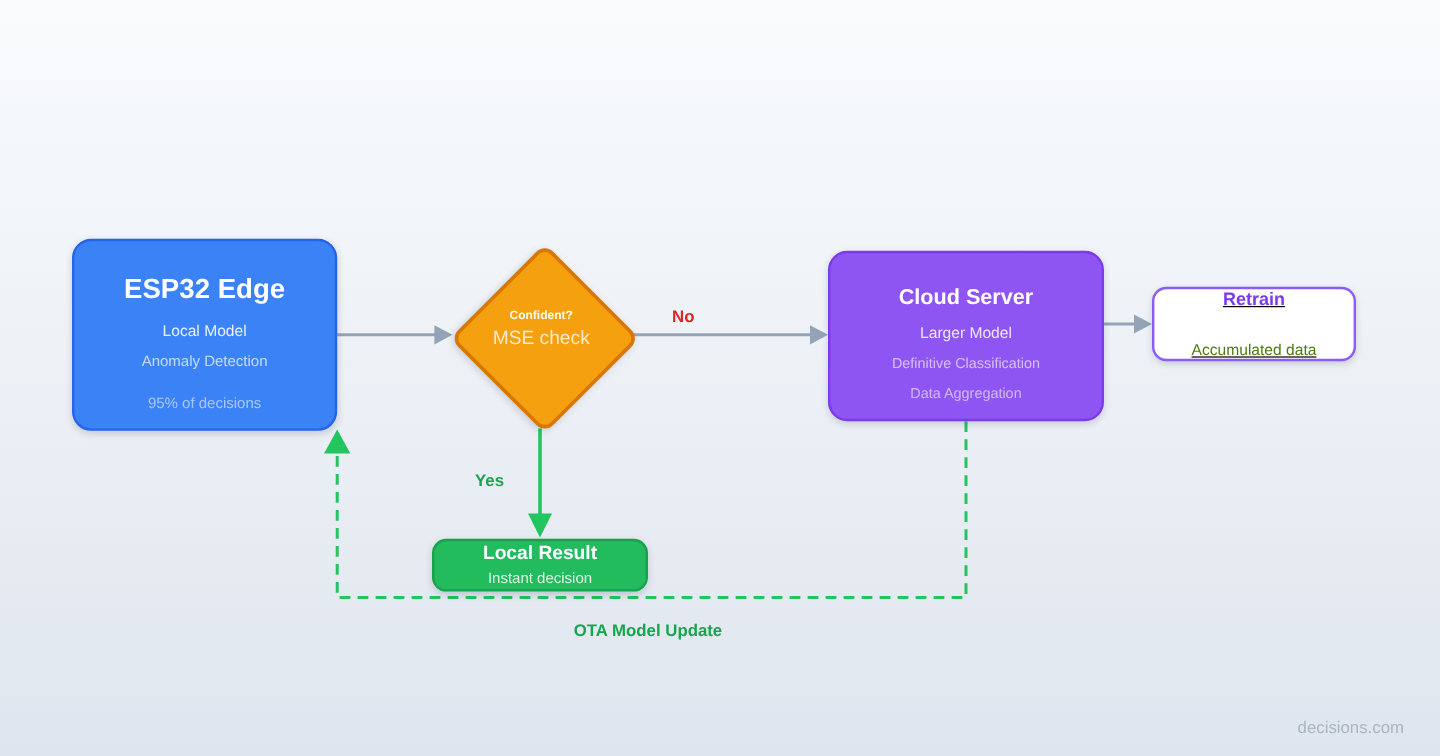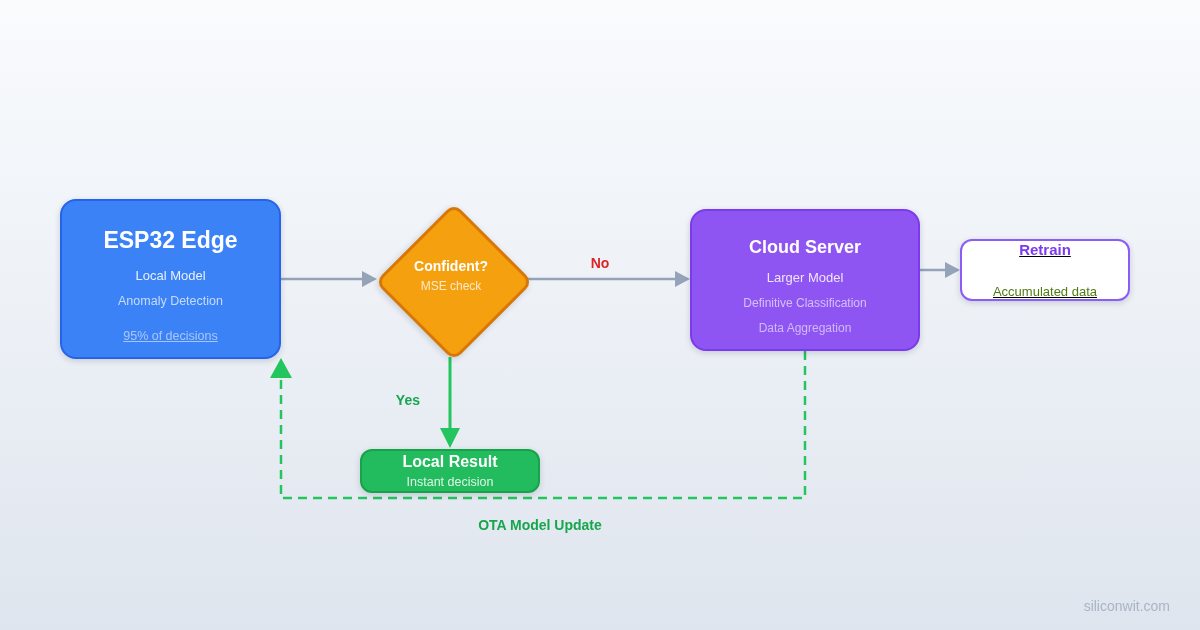--- a/index.html
+++ b/index.html
@@ -18,32 +18,32 @@
   
   .esp32{
     left:60px;top:199px;width:221px;height:160px;border-radius:16px;
     background:#3b82f6;border:2px solid #2563eb;
     display:flex;flex-direction:column;align-items:center;text-align:center;
     padding:26px 10px 14px 10px;
   }
   .esp32 .t{font-size:23px;}
   .esp32 .l1{font-size:13px;color:rgba(255,255,255,.88);margin-top:14px;}
   .esp32 .l2{font-size:12.5px;color:rgba(255,255,255,.70);margin-top:11px;}
-  .esp32 .fn{font-size:12.5px;color:rgba(255,255,255,.55);margin-top:auto;text-decoration:underline;}
+  .esp32 .fn{font-size:12.5px;color:rgba(255,255,255,.55);margin-top:auto;}
   
   .diamond-shape{
     position:absolute;left:398px;top:226px;width:106px;height:106px;
     background:#f5a00f;border:3px solid #d97706;border-radius:10px;
     transform:rotate(45deg);box-shadow:0 2px 6px rgba(30,41,59,.18);
   }
   .diamond-text{
     position:absolute;left:376px;top:258px;width:150px;text-align:center;
   }
-  .diamond-text .t{font-size:14px;font-weight:bold;color:#fff;}
-  .diamond-text .s{font-size:12px;color:rgba(255,255,255,.78);margin-top:5px;}
+  .diamond-text .t{font-size:10px;font-weight:bold;color:#fff;}
+  .diamond-text .s{font-size:16px;color:rgba(255,255,255,.78);margin-top:5px;}
   
   .cloud{
     left:690px;top:209px;width:230px;height:142px;border-radius:16px;
     background:#8f55f2;border:2px solid #7c3aed;
     display:flex;flex-direction:column;align-items:center;text-align:left;
     padding:26px 10px 12px 10px;
   }
   .cloud .t{font-size:18px;}
   .cloud .l1{font-size:13px;color:rgba(255,255,255,.85);margin-top:12px;}
   .cloud .l2{font-size:12px;color:rgba(255,255,255,.62);margin-top:11px;}
@@ -59,21 +59,21 @@
   
   .local{
     left:360px;top:449px;width:180px;height:44px;border-radius:12px;
     background:#22bb5e;border:2px solid #17a34a;
     display:flex;flex-direction:column;align-items:center;justify-content:center;text-align:center;
   }
   .local .t{font-size:16px;}
   .local .s{font-size:12.5px;color:rgba(255,255,255,.85);margin-top:4px;}
   
   .edge-label{position:absolute;font-weight:bold;font-size:14px;}
-  .label-no{left:560px;top:255px;width:80px;text-align:center;color:#dc2626;}
+  .label-no{left:560px;top:255px;width:80px;text-align:left;color:#dc2626;}
   .label-yes{left:380px;top:392px;width:40px;text-align:right;color:#17a54e;}
   .label-ota{left:440px;top:517px;width:200px;text-align:center;color:#17a54e;}
   .watermark{
     position:absolute;right:30px;top:598px;font-size:14px;color:#a9b4c6;
   }
   .arrows{position:absolute;left:0;top:0;pointer-events:none;}
 </style>
 </head>
 <body>
 
@@ -125,15 +125,15 @@
 
   <div class="node local">
     <div class="t">Local Result</div>
     <div class="s">Instant decision</div>
   </div>
 
   <div class="edge-label label-no">No</div>
   <div class="edge-label label-yes">Yes</div>
   <div class="edge-label label-ota">OTA Model Update</div>
 
-  <div class="watermark">siliconwit.com</div>
+  <div class="watermark">decisions.com</div>
 
 </div>
 
 </body></html>

